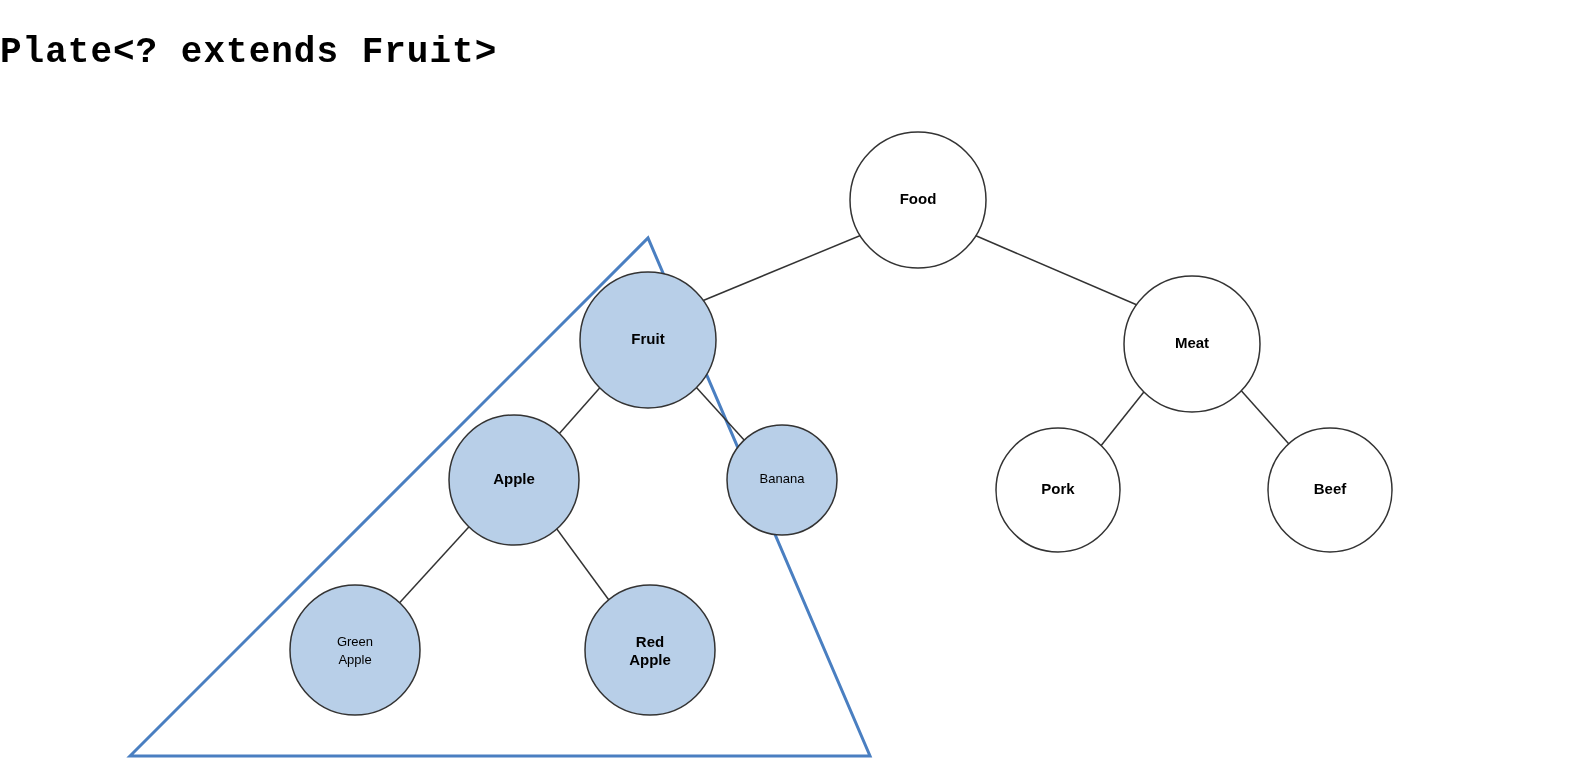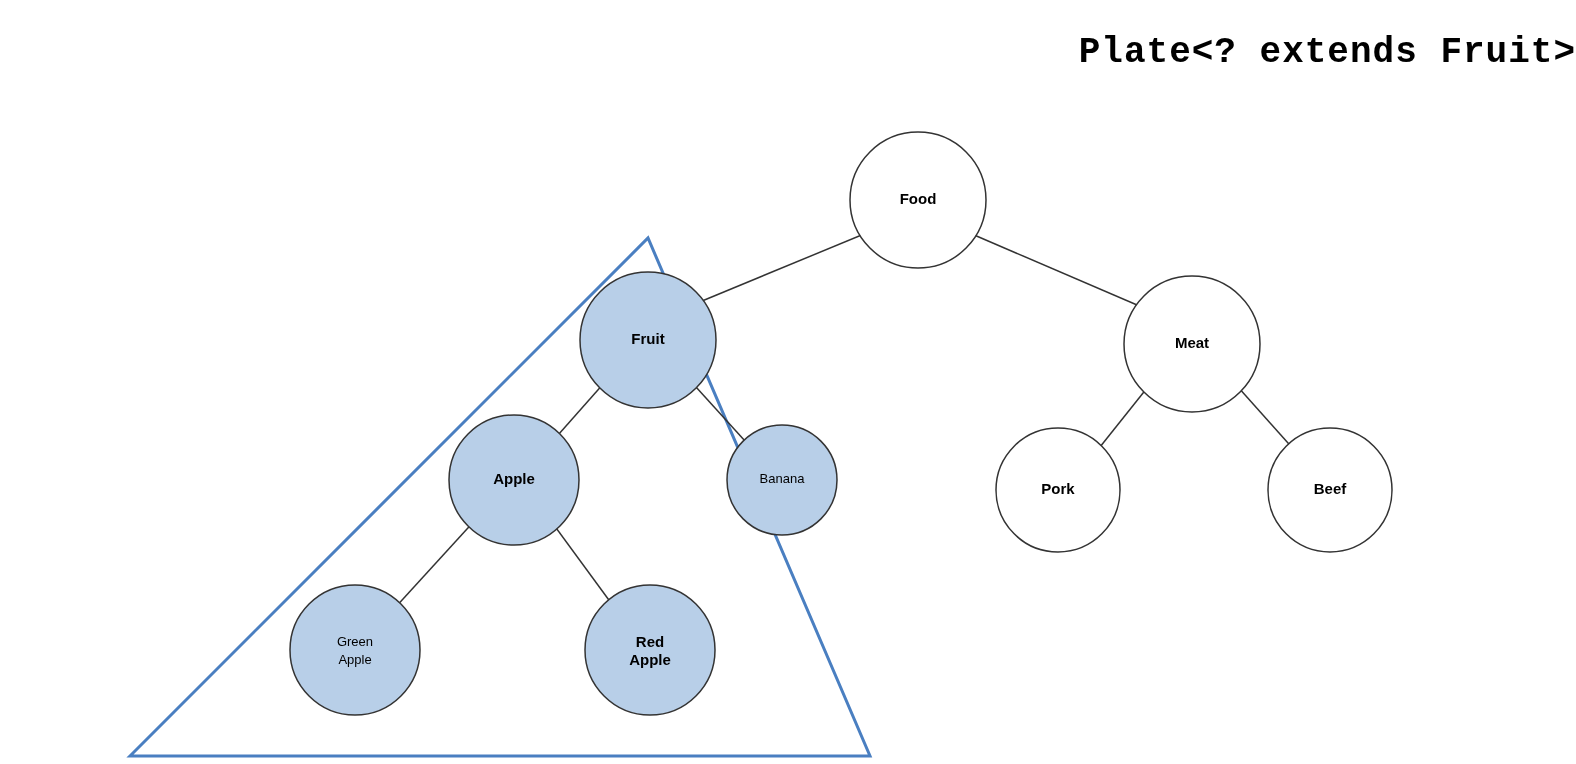--- a/index.html
+++ b/index.html
@@ -9,21 +9,21 @@
       background: #ffffff;
       font-family: 'Courier New', Courier, monospace;
       overflow: hidden;
     }
     .page {
       width: 1576px;
       height: 764px;
       position: relative;
     }
     .title {
-      text-align: right;
+      text-align: left;
       font-size: 36px;
       font-weight: bold;
       padding-top: 32px;
       font-family: 'Courier New', Courier, monospace;
       letter-spacing: 1px;
     }
     svg {
       position: absolute;
       top: 0;
       left: 0;

